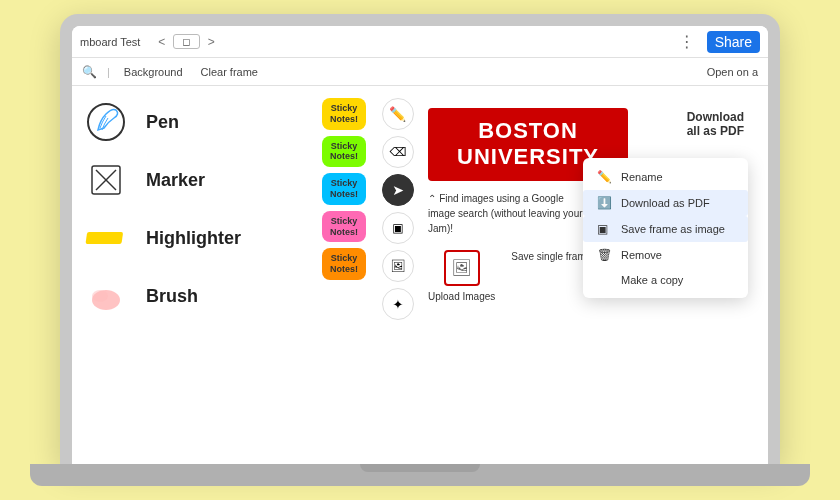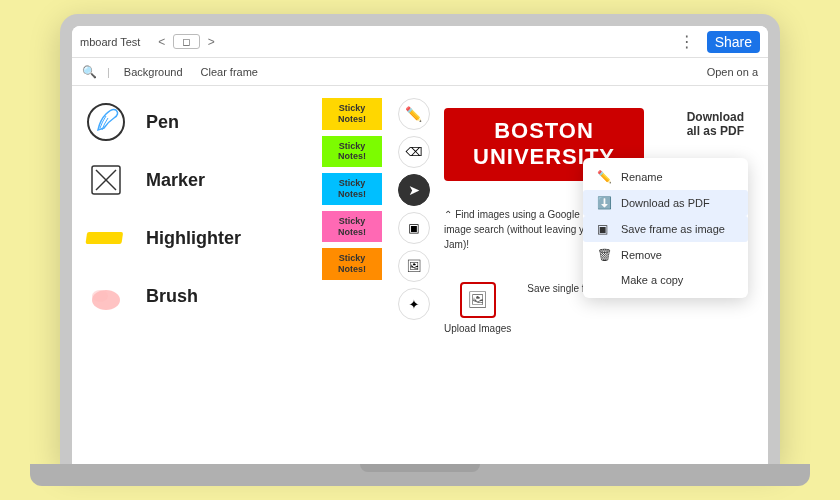--- a/index.html
+++ b/index.html
@@ -166,22 +166,22 @@
       display: flex;
       flex-direction: column;
       gap: 6px;
       margin-left: auto;
       margin-right: 10px;
     }
 
     .sticky-btn {
       font-size: 9px;
       font-weight: 700;
-      padding: 5px 16px;
-      border-radius: 0;
+      padding: 5px 8px;
+      border-radius: 8px;
       line-height: 1.2;
       cursor: pointer;
       border: none;
       color: #333;
     }
     .sticky-yellow { background: #FFD700; }
     .sticky-green { background: #7CFC00; }
     .sticky-blue { background: #00BFFF; }
     .sticky-pink { background: #FF69B4; color: #333; }
     .sticky-orange { background: #FF8C00; }
@@ -212,21 +212,21 @@
       color: #fff;
       border-color: #333;
     }
 
     
     .right-panel {
       flex: 1;
       display: flex;
       flex-direction: column;
       padding: 10px 14px;
-      gap: 26px;
+      gap: 10px;
       position: relative;
     }
 
     
     .bu-logo {
       background: #cc0000;
       color: #fff;
       text-align: center;
       padding: 10px 16px;
       border-radius: 4px;

